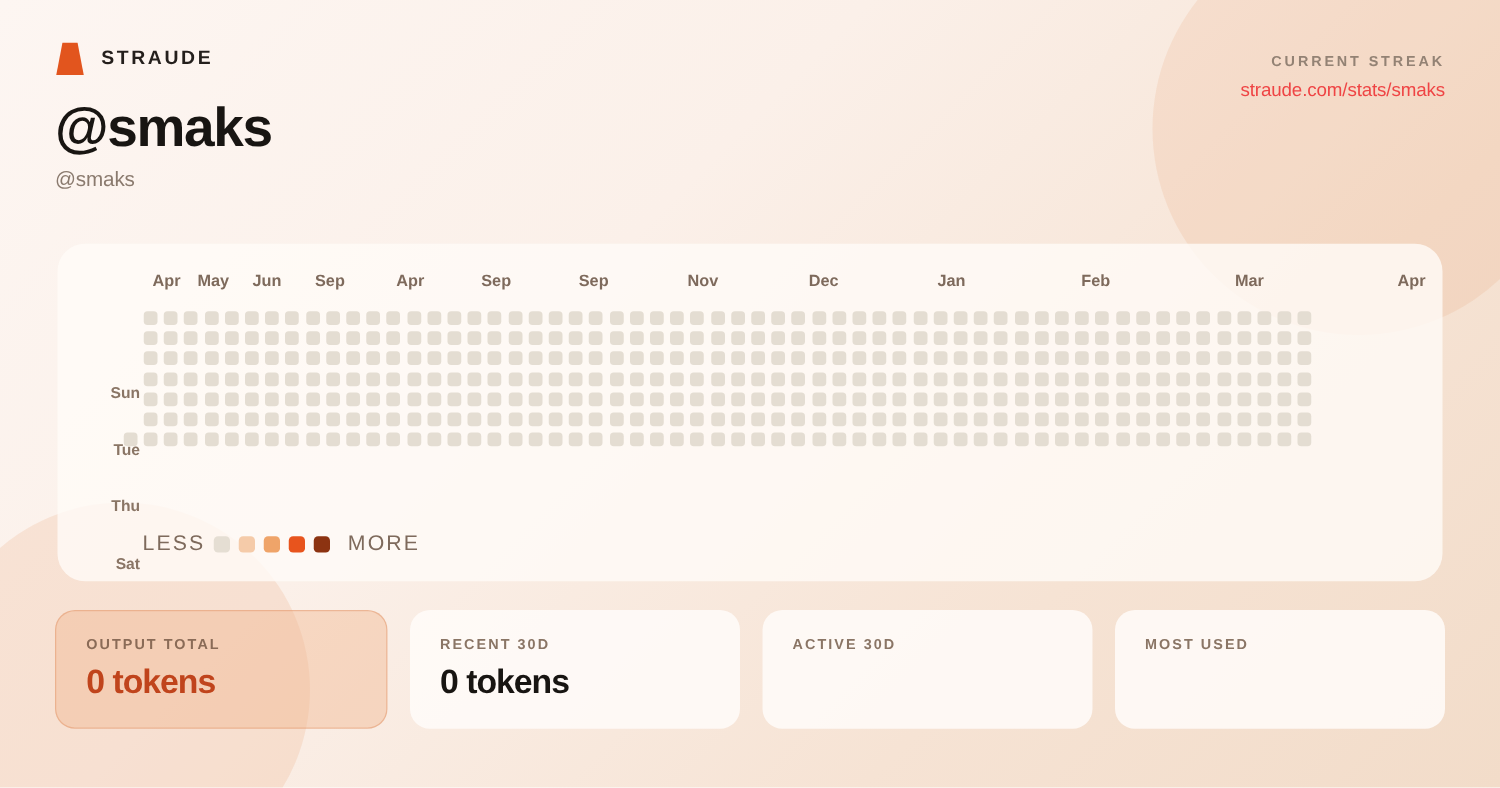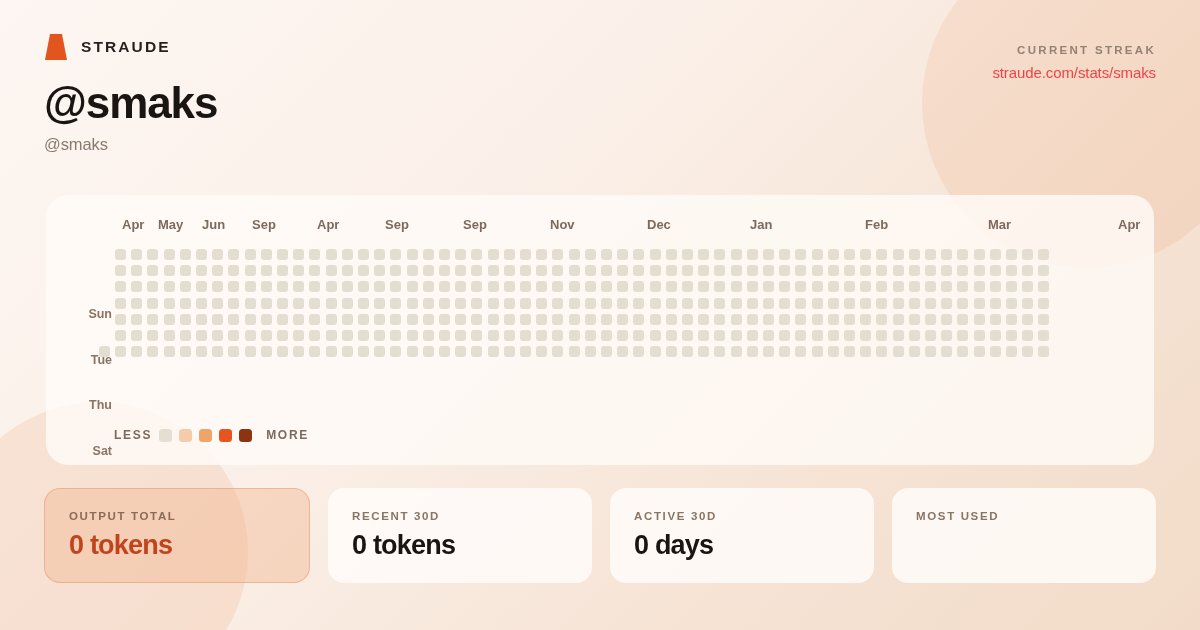--- a/index.html
+++ b/index.html
@@ -163,22 +163,22 @@
   .legend {
     position: absolute;
     left: 68px;
     bottom: 22px;
     display: flex;
     align-items: center;
     gap: 7px;
     height: 16px;
   }
   .legend-text {
-    font-size: 12px;
-    font-weight: bold;
+    font-size: 17px;
+    font-weight: normal;
     letter-spacing: 1.7px;
     color: #7E6A5C;
   }
   .legend-text.more { margin-left: 7px; }
   .legend-swatch {
     width: 13px;
     height: 13px;
     border-radius: 3.5px;
   }
 
@@ -693,18 +693,17 @@
     <div class="card highlight">
       <div class="card-label">OUTPUT TOTAL</div>
       <div class="card-value">0 tokens</div>
     </div>
     <div class="card">
       <div class="card-label">RECENT 30D</div>
       <div class="card-value">0 tokens</div>
     </div>
     <div class="card">
       <div class="card-label">ACTIVE 30D</div>
-      <div class="card-value">0 days</div>
     </div>
     <div class="card">
       <div class="card-label">MOST USED</div>
     </div>
   </div>
 
 </body></html>

